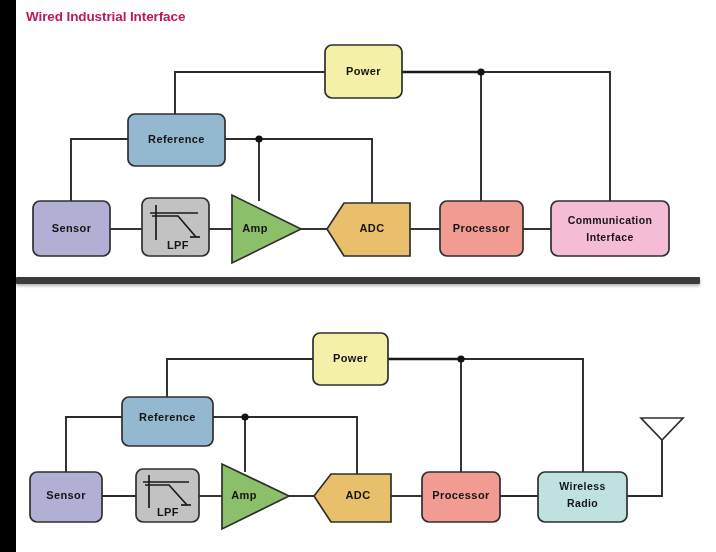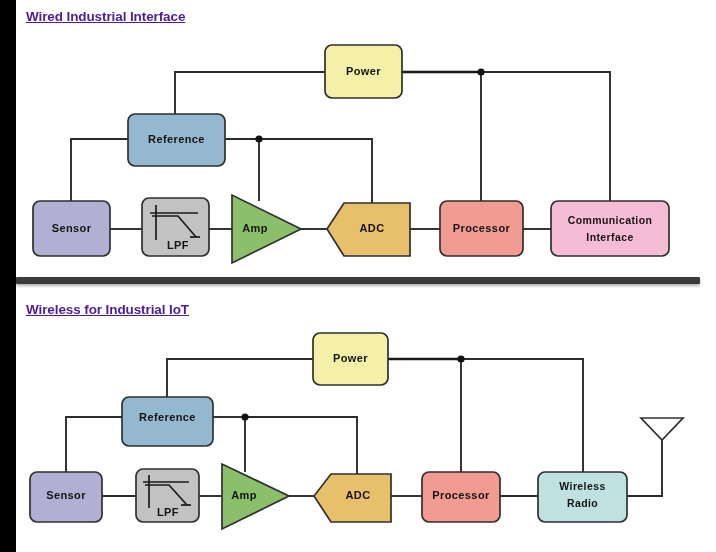--- a/index.html
+++ b/index.html
@@ -14,24 +14,23 @@
     position:absolute;left:0;top:0;width:16px;height:552px;background:#000000;z-index:5;
   }
   .panel{position:absolute;left:0;width:716px;}
   #panel-wired{top:0;height:288px;}
   #panel-wireless{top:288px;height:264px;}
   .panel-title{
     position:absolute;
     left:26px;
     font-size:13.5px;
     font-weight:bold;
-    color:#4c1d95;
+    color:#be185d;
     letter-spacing:-0.1px;
     white-space:nowrap;
-    text-decoration:underline;
   }
   #panel-wired .panel-title{top:9px;}
   #panel-wireless .panel-title{top:14px;}
   .divider{
     position:absolute;left:16px;top:277px;width:684px;height:7px;
     background:#3b3b3d;
     border-radius:1px;
     box-shadow:0 2px 3px rgba(0,0,0,0.30);
     z-index:4;
   }
@@ -131,21 +130,20 @@
       <text class="blk-label small" x="610" y="221">Communication</text>
       <text class="blk-label small" x="610" y="238">Interface</text>
     </g>
 
   </svg>
 </div>
 
 <div class="divider"></div>
 
 <div class="panel" id="panel-wireless">
-  <div class="panel-title">Wireless for Industrial IoT</div>
 
   <svg width="716" height="264" viewBox="0 0 716 264">
 
     <path class="wire" d="M313 71 L167 71 L167 109"></path>
 
     <path class="wire-thick" d="M388 71 L461 71"></path>
     <path class="wire" d="M461 71 L461 184"></path>
     <path class="wire" d="M461 71 L583 71 L583 184"></path>
     <circle class="node-dot" cx="461" cy="71" r="3.6"></circle>
 

